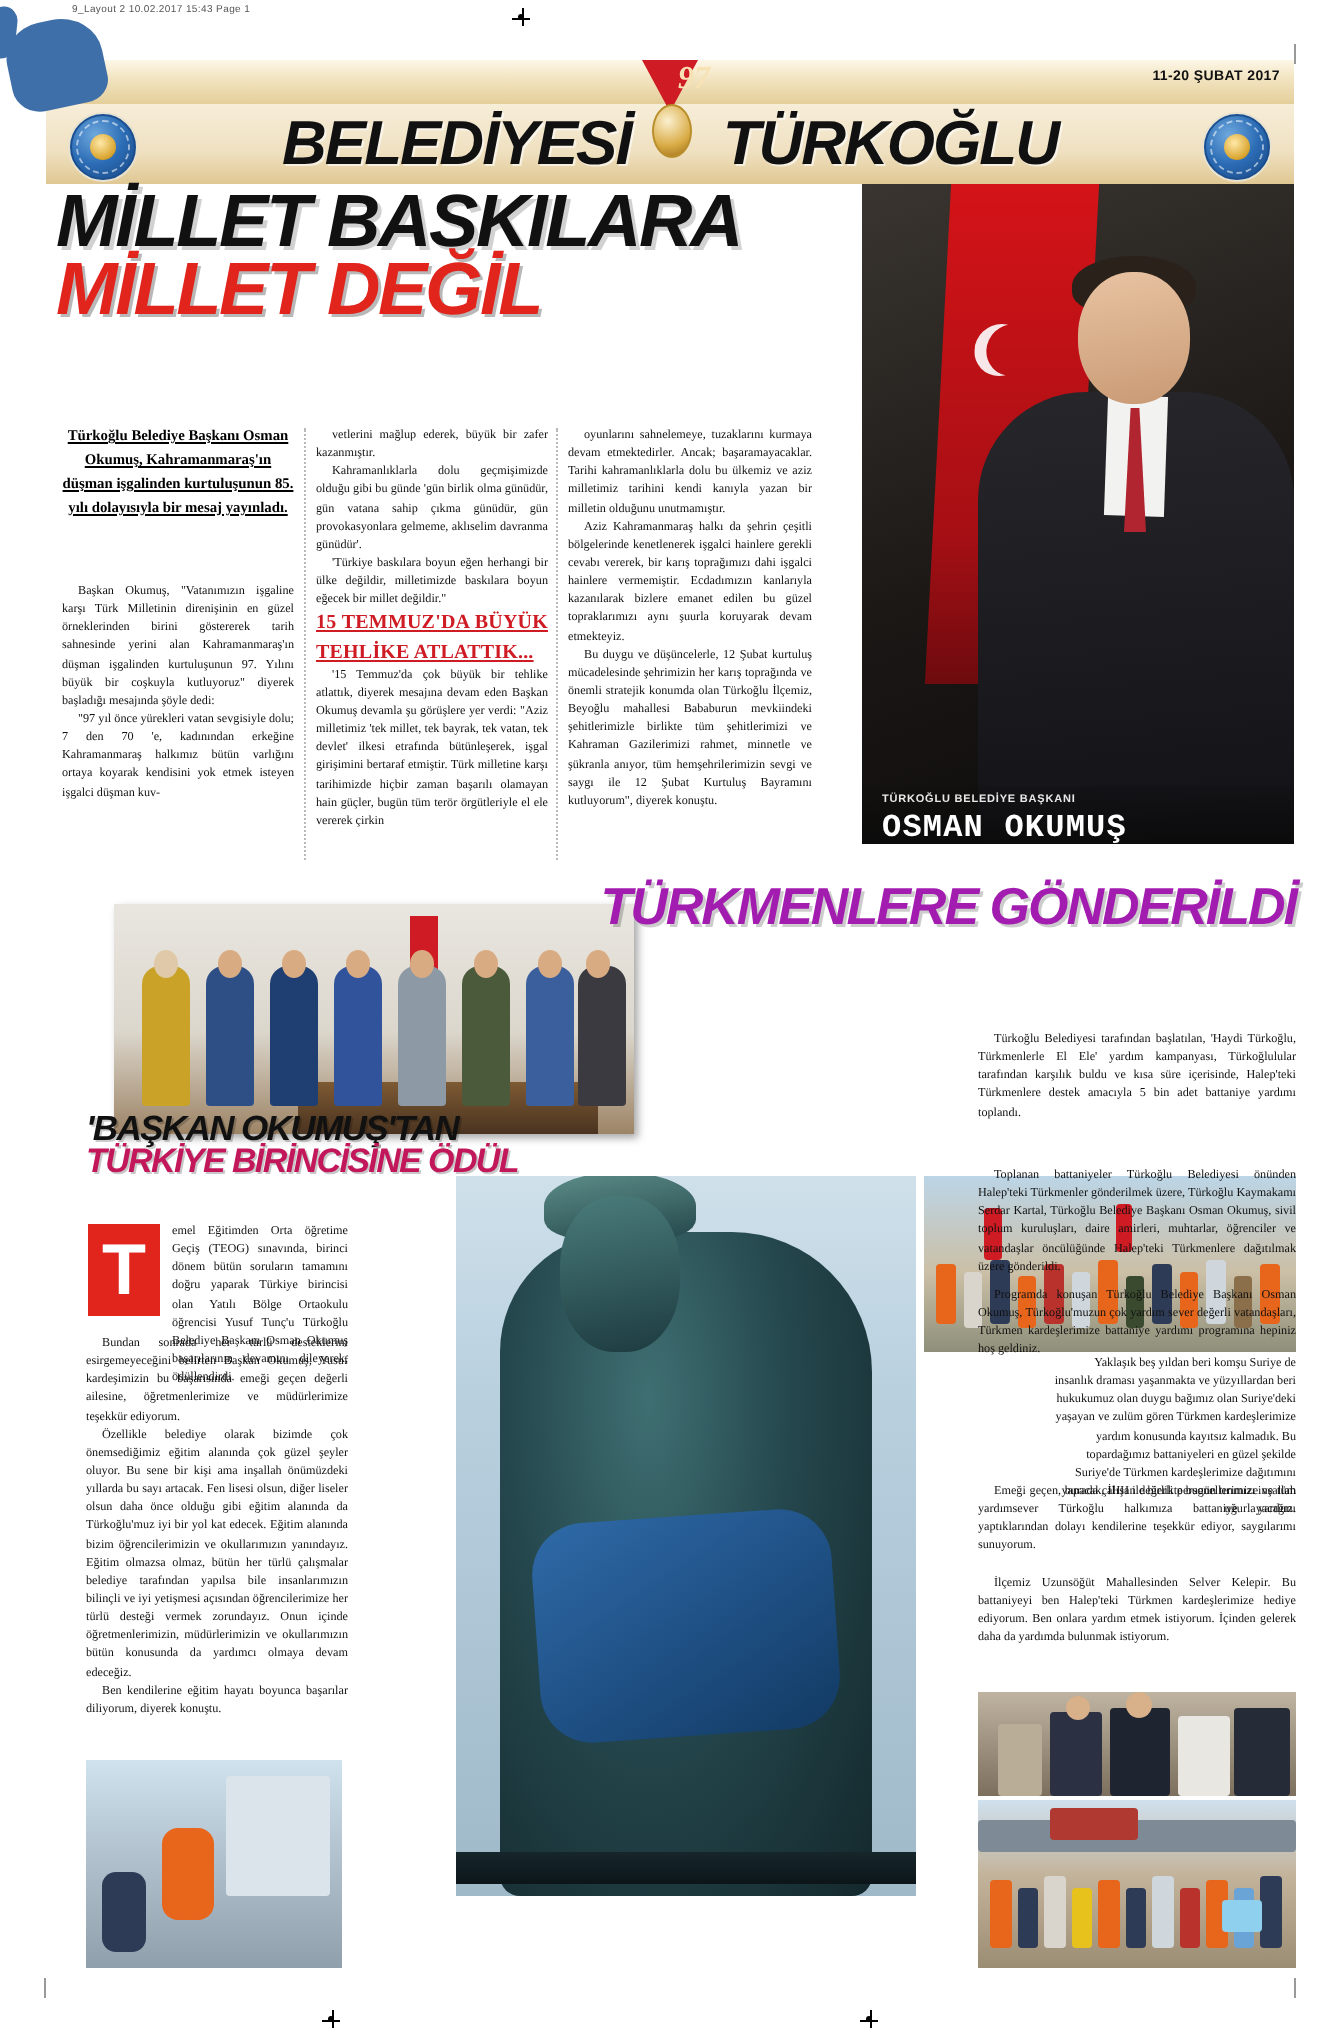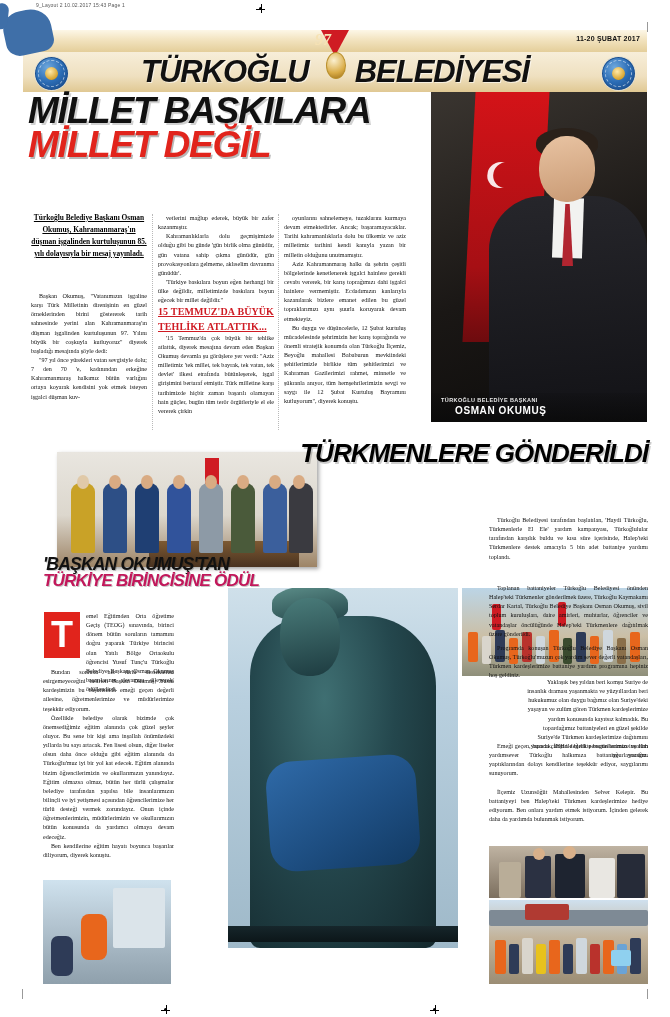--- a/index.html
+++ b/index.html
@@ -45,21 +45,21 @@
   .crest:after{content:"";position:absolute;left:50%;top:50%;width:13px;height:13px;
     margin:-6.5px 0 0 -6.5px;border-radius:50%;
     background:radial-gradient(circle at 40% 35%,#ffe9a8,#d8a32c 70%,#8a5f0e);}
   .crest:before{content:"";position:absolute;left:3px;top:3px;right:3px;bottom:3px;
     border-radius:50%;border:1px dashed rgba(255,255,255,.55);}
 
   .medal-wrap{position:absolute;left:50%;top:30px;width:40px;margin-left:-20px;height:66px;}
   .ribbon{position:absolute;left:6px;top:0;width:0;height:0;
     border-left:14px solid transparent;border-right:14px solid transparent;
     border-top:26px solid #cf1b23;}
-  .ribbon-num{position:absolute;left:0;top:1px;width:40px;text-align:left;
+  .ribbon-num{position:absolute;left:0;top:1px;width:40px;text-align:right;
     font-family:"Liberation Serif",serif;font-style:italic;font-weight:bold;
     font-size:16px;color:#f6e2b4;}
   .medal{position:absolute;left:11px;top:22px;width:18px;height:25px;border-radius:50%;
     background:radial-gradient(circle at 38% 30%,#fbf0cf,#d9ab45 60%,#9c6d17);
     border:1px solid #b98f2c;}
 
   
   .h1{position:absolute;left:28px;top:94px;width:400px;
       font-family:"Liberation Sans",sans-serif;font-weight:bold;font-style:italic;
       line-height:.92;letter-spacing:-1.2px;}
@@ -84,42 +84,42 @@
     background:linear-gradient(175deg,#26262b 0%,#121216 100%);
     border-radius:54px 54px 0 0;}
   .p-shirt{position:absolute;left:122px;top:106px;width:30px;height:60px;background:#f2f2f0;
     transform:rotate(2deg);}
   .p-tie{position:absolute;left:131px;top:112px;width:11px;height:62px;background:#b12530;
     clip-path:polygon(30% 0,70% 0,100% 100%,0 100%);}
   .p-cap{position:absolute;left:431px;top:393px;width:216px;height:29px;
     background:linear-gradient(180deg,rgba(10,10,10,.15),rgba(10,10,10,.85));}
   .p-cap .t1{position:absolute;left:10px;top:4px;font-family:"Liberation Sans",sans-serif;
     font-size:5.5px;font-weight:bold;color:#e8e8e8;letter-spacing:.4px;}
-  .p-cap .t2{position:absolute;left:24px;top:12px;font-family:Liberation Sans, sans-serif;
-    font-size:10px;font-weight:bold;color:#fff;letter-spacing:.6px;}
+  .p-cap .t2{position:absolute;left:10px;top:12px;font-family:Liberation Mono, monospace;
+    font-size:16px;font-weight:bold;color:#fff;letter-spacing:.6px;}
 
   
   .lede{position:absolute;left:31px;top:212px;width:116px;text-align:center;
     font-family:"Liberation Serif",serif;font-weight:bold;font-size:7.4px;line-height:1.62;
     text-decoration:underline;}
   .col{position:absolute;font-family:"Liberation Serif",serif;font-size:6.1px;
     line-height:1.5;text-align:justify;color:#111;}
   .col p{margin:0 0 0 0;text-indent:8px;}
   .colrule{position:absolute;width:0;border-left:1px dotted #b9b9b9;}
   .subhead{font-family:"Liberation Serif",serif;font-weight:bold;font-size:10px;
     color:#cf1b23;text-decoration:underline;line-height:1.42;text-indent:0 !important;
     margin:5px 0 4px 0;letter-spacing:.1px;}
 
   
   .h2{position:absolute;left:236px;top:441px;width:412px;
     font-family:"Liberation Sans",sans-serif;font-weight:bold;font-style:italic;
     line-height:.95;letter-spacing:-1px;text-align:right;}
   .h2 .l1{font-size:26px;color:#111;display:block;text-shadow:1.5px 1.5px 0 rgba(0,0,0,.2);}
   .h2 .l2{font-size:25px;color:#f08019;display:block;text-shadow:1px 1px 0 rgba(0,0,0,.22);}
-  .h2 .l3{font-size:26px;color:#000000;display:block;text-shadow:1.5px 1.5px 0 rgba(0,0,0,.2);}
+  .h2 .l3{font-size:26px;color:#a21caf;display:block;text-shadow:1.5px 1.5px 0 rgba(0,0,0,.2);}
 
   
   .h3{position:absolute;left:43px;top:556px;width:240px;
     font-family:"Liberation Sans",sans-serif;font-weight:bold;font-style:italic;
     line-height:.98;letter-spacing:-.8px;}
   .h3 .l1{font-size:17.5px;color:#111;display:block;text-shadow:1px 1px 0 rgba(0,0,0,.2);}
   .h3 .l2{font-size:17px;color:#c2185b;display:block;text-shadow:1px 1px 0 rgba(0,0,0,.22);}
 
   .dropcap{position:absolute;left:44px;top:612px;width:36px;height:46px;background:#e1241c;
     color:#fff;font-family:"Liberation Sans",sans-serif;font-weight:bold;font-size:36px;
@@ -204,22 +204,22 @@
 <div class="cropR"></div>
 <div class="cropBL"></div>
 <div class="cropBR"></div>
 
 <div class="headbar"></div>
 <div class="pageno">9</div>
 <div class="dateline">11-20 ŞUBAT 2017</div>
 
 <div class="mastband"></div>
 <div class="mast-title">
+  <span>BELEDİYESİ</span>
   <span>TÜRKOĞLU</span>
-  <span>BELEDİYESİ</span>
 </div>
 <div class="crest l"></div>
 <div class="crest r"></div>
 <div class="medal-wrap">
   <div class="ribbon"></div>
   <div class="ribbon-num">97</div>
   <div class="medal"></div>
 </div>
 
 <div class="h1">

